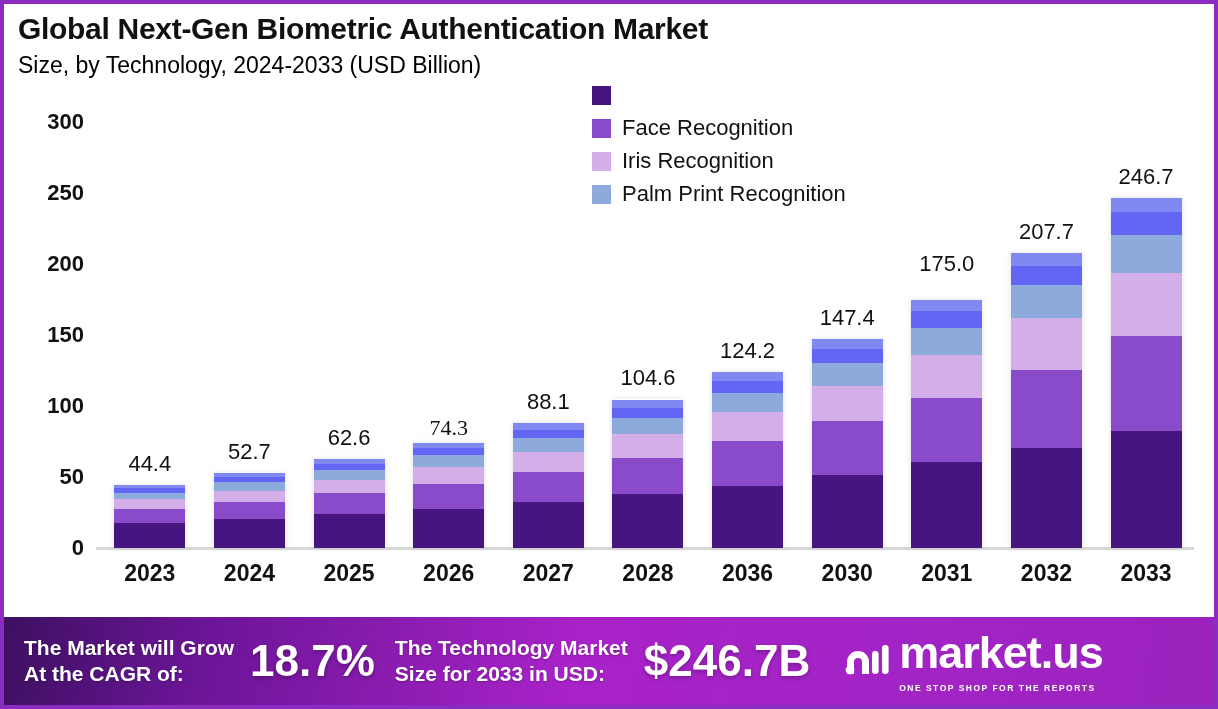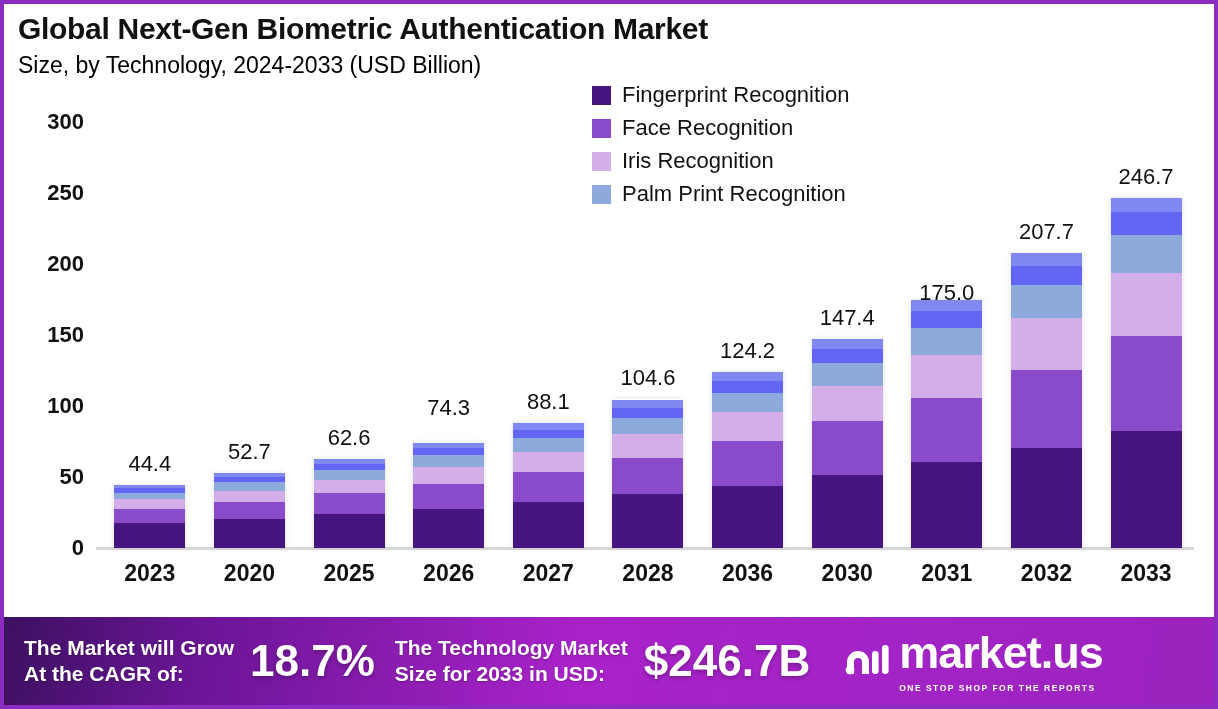--- a/index.html
+++ b/index.html
@@ -132,21 +132,20 @@
 <div id="frame">
 
   <div id="header">
     <div id="chart-title">Global Next-Gen Biometric Authentication Market</div>
     <div id="chart-subtitle">Size, by Technology, 2024-2033 (USD Billion)</div>
   </div>
 
   <div id="legend">
       <div class="legend-item">
         <span class="legend-swatch" style="background: rgb(70, 21, 127);"></span>
-        <span class="legend-label">Fingerprint Recognition</span>
       </div>
       <div class="legend-item">
         <span class="legend-swatch" style="background: rgb(138, 75, 203);"></span>
         <span class="legend-label">Face Recognition</span>
       </div>
       <div class="legend-item">
         <span class="legend-swatch" style="background: rgb(212, 174, 232);"></span>
         <span class="legend-label">Iris Recognition</span>
       </div>
       <div class="legend-item">
@@ -195,21 +194,21 @@
           <div class="bar-stack" style="height: 88.892px;">
             <div class="seg" style="height: 38.0192%; background: rgb(70, 21, 127);"></div>
             <div class="seg" style="height: 23.4824%; background: rgb(138, 75, 203);"></div>
             <div class="seg" style="height: 15.3355%; background: rgb(212, 174, 232);"></div>
             <div class="seg" style="height: 11.0224%; background: rgb(140, 170, 220);"></div>
             <div class="seg" style="height: 6.70927%; background: rgb(99, 102, 245);"></div>
             <div class="seg" style="height: 5.43131%; background: rgb(128, 137, 242);"></div>
           </div>
         </div>
         <div class="bar-group">
-          <div class="bar-value" style="bottom: 127px;">74.3</div>
+          <div class="bar-value" style="bottom: 107px; font-family: Liberation Serif, serif;">74.3</div>
           <div class="bar-stack" style="height: 105.506px;">
             <div class="seg" style="height: 37.2813%; background: rgb(70, 21, 127);"></div>
             <div class="seg" style="height: 23.8223%; background: rgb(138, 75, 203);"></div>
             <div class="seg" style="height: 15.6124%; background: rgb(212, 174, 232);"></div>
             <div class="seg" style="height: 11.0363%; background: rgb(140, 170, 220);"></div>
             <div class="seg" style="height: 6.72948%; background: rgb(99, 102, 245);"></div>
             <div class="seg" style="height: 5.51817%; background: rgb(128, 137, 242);"></div>
           </div>
         </div>
         <div class="bar-group">
@@ -250,21 +249,21 @@
           <div class="bar-stack" style="height: 209.308px;">
             <div class="seg" style="height: 35.0068%; background: rgb(70, 21, 127);"></div>
             <div class="seg" style="height: 25.5088%; background: rgb(138, 75, 203);"></div>
             <div class="seg" style="height: 16.825%; background: rgb(212, 174, 232);"></div>
             <div class="seg" style="height: 10.9905%; background: rgb(140, 170, 220);"></div>
             <div class="seg" style="height: 6.64858%; background: rgb(99, 102, 245);"></div>
             <div class="seg" style="height: 5.02035%; background: rgb(128, 137, 242);"></div>
           </div>
         </div>
         <div class="bar-group">
-          <div class="bar-value" style="bottom: 242px;">175.0</div>
+          <div class="bar-value" style="bottom: 271px;">175.0</div>
           <div class="bar-stack" style="height: 248.5px;">
             <div class="seg" style="height: 34.5143%; background: rgb(70, 21, 127);"></div>
             <div class="seg" style="height: 26%; background: rgb(138, 75, 203);"></div>
             <div class="seg" style="height: 17.2%; background: rgb(212, 174, 232);"></div>
             <div class="seg" style="height: 10.9714%; background: rgb(140, 170, 220);"></div>
             <div class="seg" style="height: 6.62857%; background: rgb(99, 102, 245);"></div>
             <div class="seg" style="height: 4.68571%; background: rgb(128, 137, 242);"></div>
           </div>
         </div>
         <div class="bar-group">
@@ -287,21 +286,21 @@
             <div class="seg" style="height: 10.985%; background: rgb(140, 170, 220);"></div>
             <div class="seg" style="height: 6.56668%; background: rgb(99, 102, 245);"></div>
             <div class="seg" style="height: 3.97244%; background: rgb(128, 137, 242);"></div>
           </div>
         </div>
       </div>
   </div>
 
   <div id="x-axis">
       <div class="x-tick">2023</div>
-      <div class="x-tick">2020</div>
+      <div class="x-tick">2024</div>
       <div class="x-tick">2025</div>
       <div class="x-tick">2026</div>
       <div class="x-tick">2027</div>
       <div class="x-tick">2028</div>
       <div class="x-tick">2036</div>
       <div class="x-tick">2030</div>
       <div class="x-tick">2031</div>
       <div class="x-tick">2032</div>
       <div class="x-tick">2033</div>
     </div>

